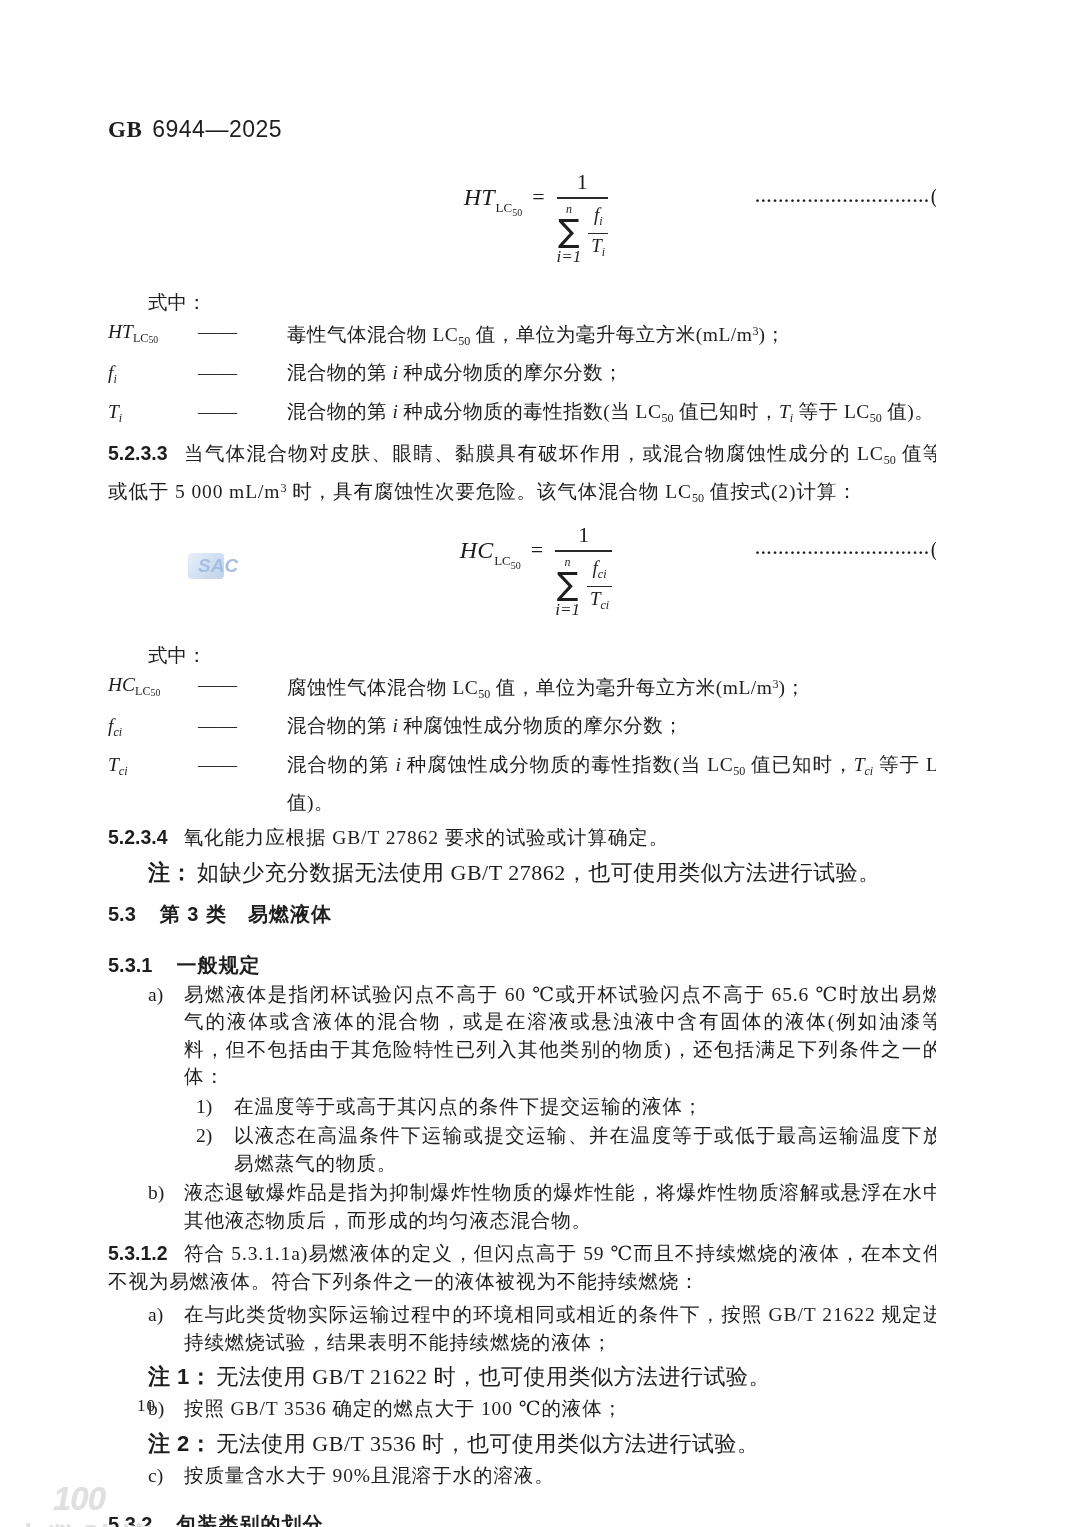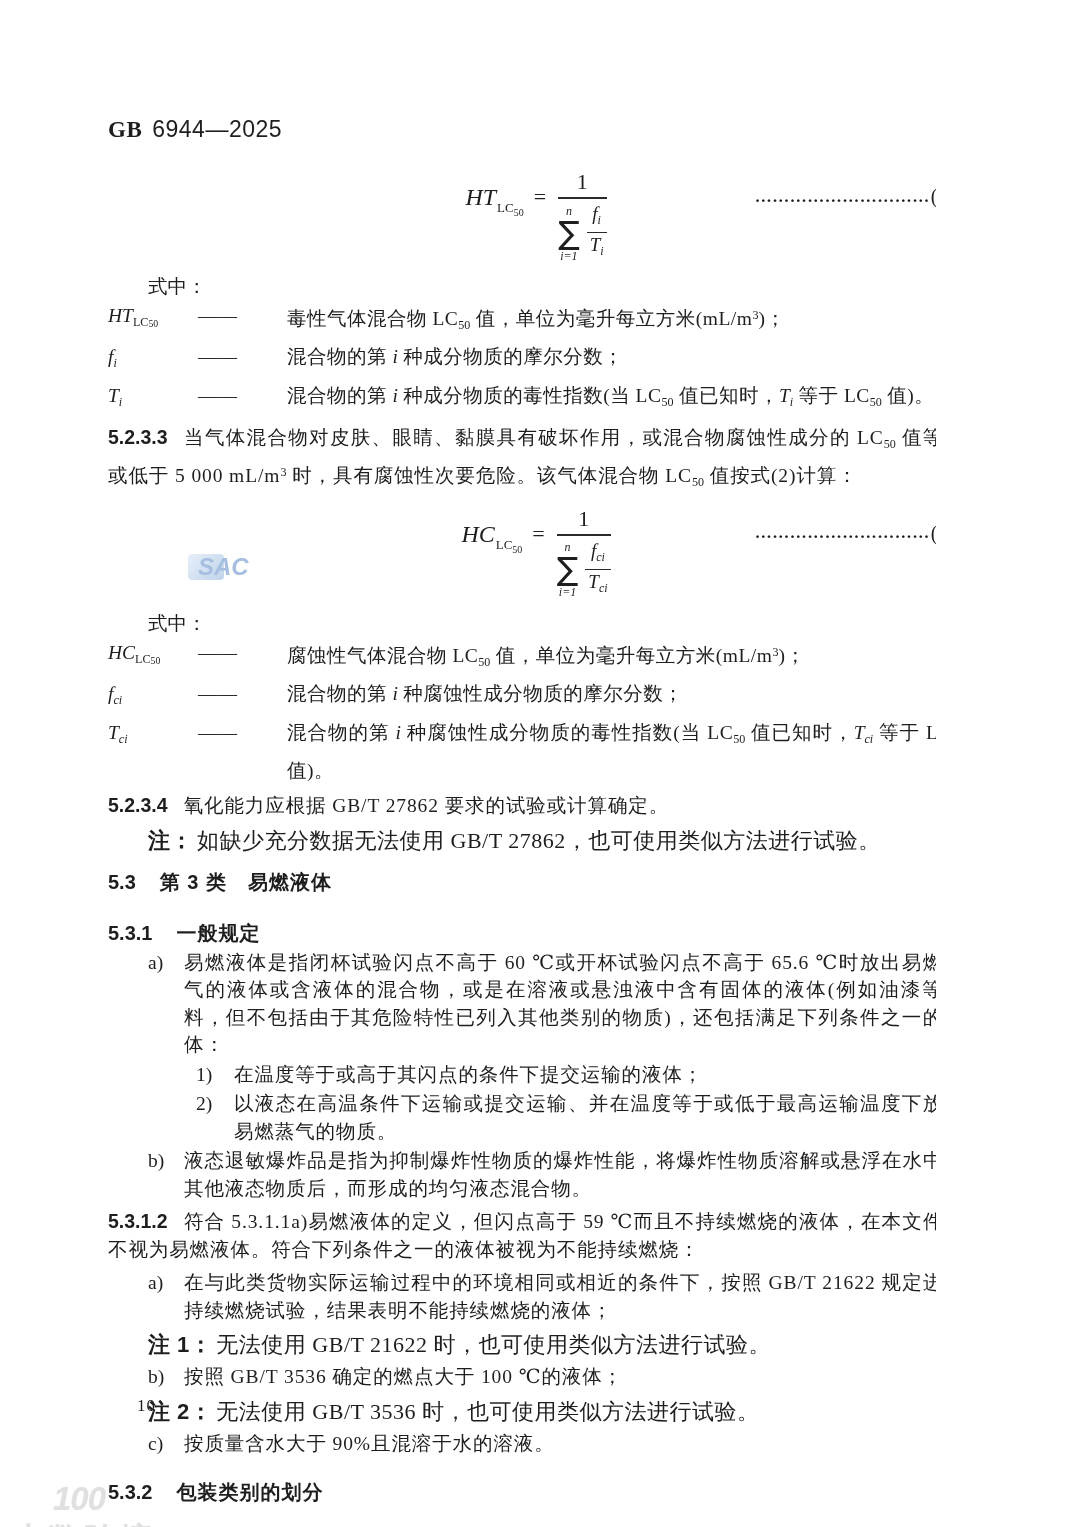--- a/index.html
+++ b/index.html
@@ -23,34 +23,34 @@
   .flhs .flhs-sub{font-size:13px;font-style:normal;vertical-align:-7px;margin-left:1px;}
   .flhs .flhs-subsub{font-size:10px;font-style:normal;vertical-align:-11px;}
   .feq{margin:15px 12px 0 10px;font-size:22px;line-height:26px;}
   .frac{display:inline-flex;flex-direction:column;align-items:center;}
   .fnum{font-size:22px;line-height:26px;padding:0 4px 2px;}
   .fbar{align-self:stretch;height:2px;background:#2a2a2a;}
   .fden{display:flex;align-items:center;padding-top:4px;}
   .fsum{display:flex;flex-direction:column;align-items:center;line-height:1;}
   .fsumtop{font-size:12px;font-style:italic;margin-bottom:1px;}
   .fsumsym{font-size:32px;line-height:30px;font-family:"DejaVu Sans","Liberation Sans",sans-serif;}
-  .fsumbot{font-size:12px;font-style:italic;margin-top:2px;}
+  .fsumbot{font-size:17px;font-style:italic;margin-top:2px;}
   .fsubfrac{display:inline-flex;flex-direction:column;align-items:center;margin-left:7px;}
   .fsubfrac .fbar{height:1px;}
   .fsf-num,.fsf-den{font-size:19px;font-style:italic;line-height:22px;padding:0 3px 1px;}
   .fsf-den{padding-top:1px;}
   .fvsub{font-size:12px;font-style:italic;vertical-align:-4px;}
   .eqnum{position:absolute;right:0;top:16px;display:flex;align-items:center;}
   .dots{font-size:17px;font-weight:bold;letter-spacing:0.5px;margin-right:1px;}
   .eqlabel{font-size:20px;}
 
   
   .bodyp{margin:6px 0 0 0;font-size:19.5px;line-height:27.5px;text-align:justify;letter-spacing:0.9px;}
   .bodyp .num{font-family:"Liberation Sans","DejaVu Sans",sans-serif;font-weight:bold;letter-spacing:0;margin-right:16px;}
-  .where{margin:8px 0 0 40px;font-size:19.5px;line-height:27px;}
+  .where{margin:24px 0 0 40px;font-size:19.5px;line-height:27px;}
 
   .defrow{display:flex;margin:0;font-size:19.5px;line-height:31.5px;letter-spacing:0.5px;}
   .defterm{flex:none;width:90px;}
   .defdash{flex:none;margin-right:2px;letter-spacing:0;}
   .deftext{text-align:justify;margin-left:48px;}
 
   .note{margin:9px 0 0 40px;font-size:22px;line-height:24px;letter-spacing:0.5px;}
   .note .nlabel{font-family:"Liberation Sans","DejaVu Sans",sans-serif;font-weight:bold;margin-right:4px;}
 
   .h2{margin-top:16px;font-family:"Liberation Sans","DejaVu Sans",sans-serif;font-weight:bold;font-size:20px;letter-spacing:1px;}
@@ -69,21 +69,21 @@
   .seg-sub{font-size:0.62em;vertical-align:-0.32em;letter-spacing:0;}
   .seg-isub{font-size:0.62em;font-style:italic;vertical-align:-0.32em;letter-spacing:0;}
   .seg-subsub{font-size:0.5em;vertical-align:-0.55em;letter-spacing:0;}
   .seg-sup{font-size:0.62em;vertical-align:0.5em;letter-spacing:0;}
 
   
   .pageno{position:absolute;left:137px;top:1396px;font-size:17px;letter-spacing:1px;z-index:1;}
   .wm-sac{position:absolute;left:188px;top:553px;display:flex;align-items:center;z-index:2;opacity:0.9;}
   .wm-sac .sacblock{width:36px;height:26px;border-radius:4px;background:linear-gradient(135deg,#e4eefa 0%,#b9cfe8 100%);}
   .wm-sac .sactext{margin-left:-26px;font-family:"Liberation Sans","DejaVu Sans",sans-serif;
-    font-style:italic;font-weight:bold;font-size:24px;color:#9db9dd;letter-spacing:0;}
+    font-style:italic;font-weight:bold;font-size:19px;color:#9db9dd;letter-spacing:0;}
   .wm-bottom{position:absolute;left:12px;top:1480px;display:flex;align-items:center;z-index:1;
     color:#e0e0e0;font-family:"Liberation Sans","DejaVu Sans",sans-serif;font-weight:bold;flex-direction:column;}
   .wm-logo{font-size:33px;font-style:italic;letter-spacing:-1px;margin-right:10px;
     text-shadow:0 0 1px #ececec;}
   .wm-text{font-size:33px;letter-spacing:3px;text-shadow:0 0 1px #ececec;}
 </style>
 </head>
 <body>
 
 <div class="page">

